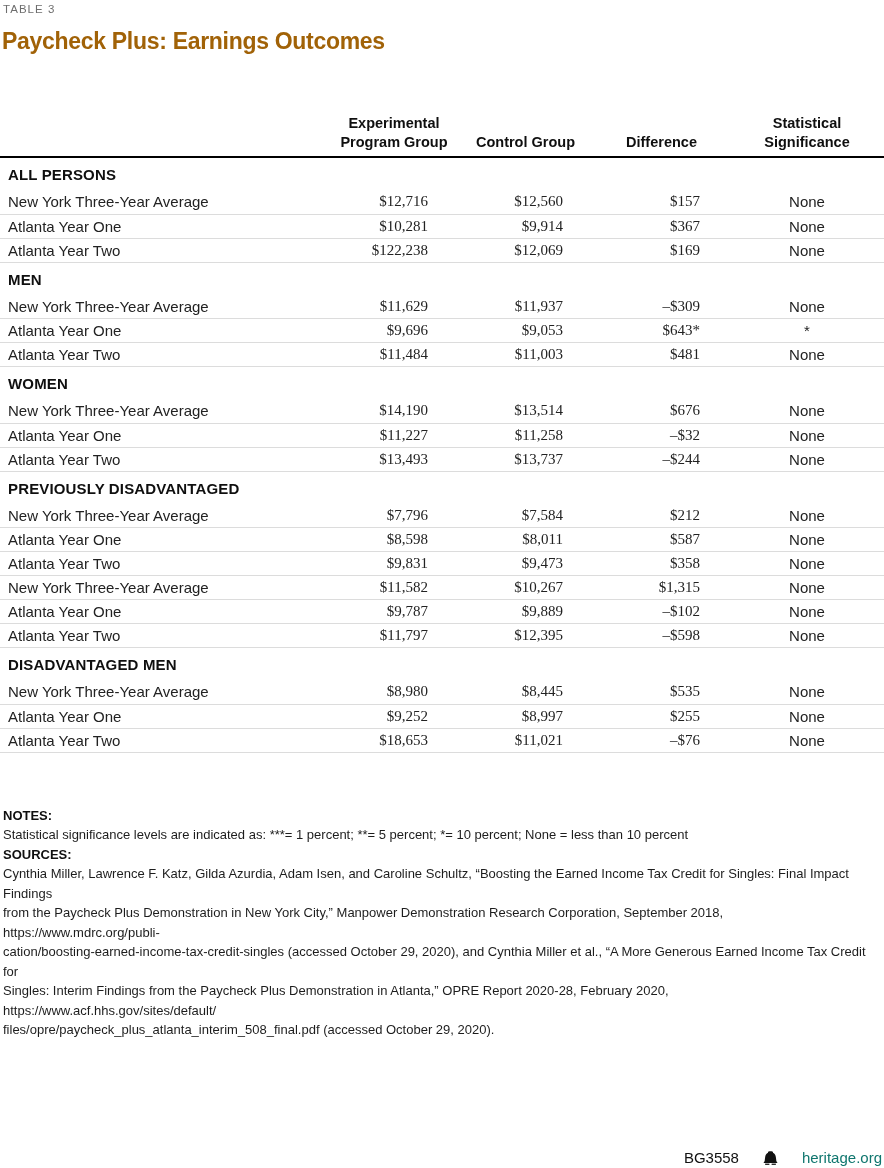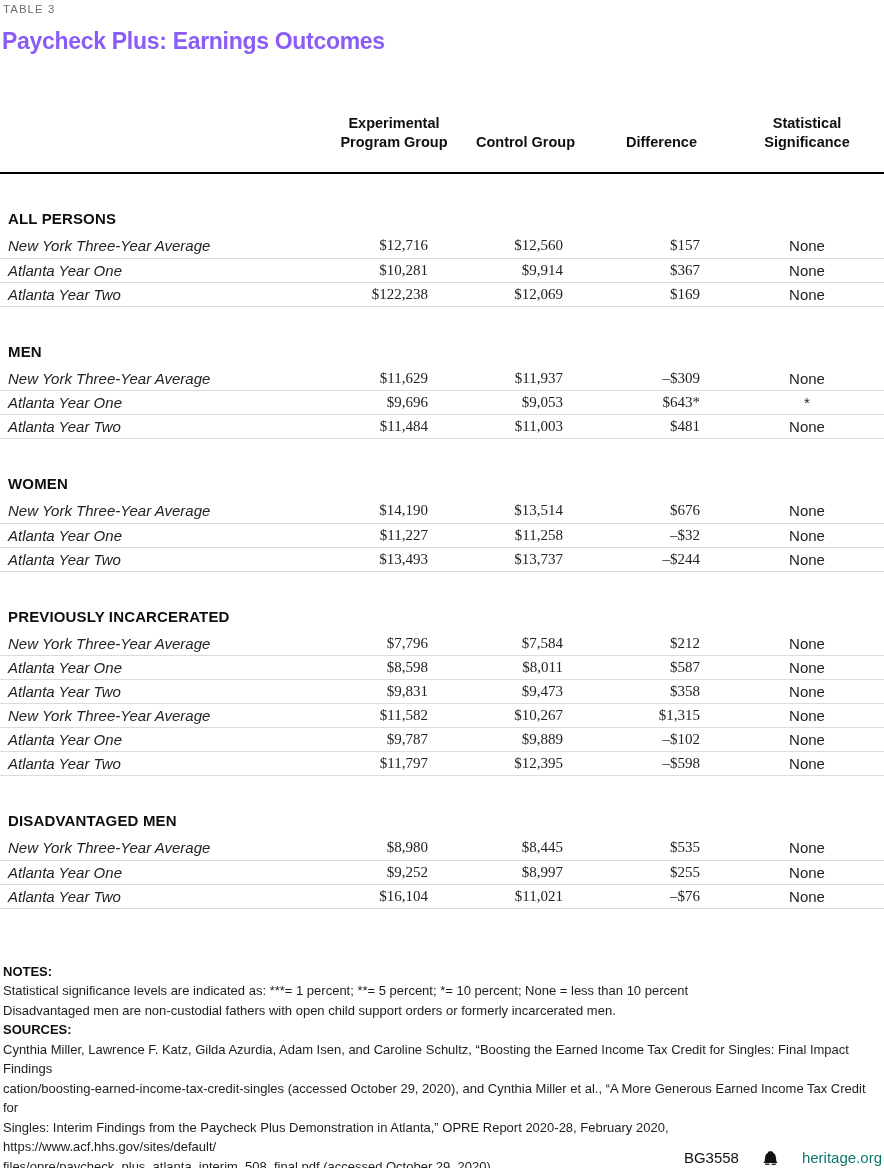--- a/index.html
+++ b/index.html
@@ -18,21 +18,21 @@
     margin: 3px 12px 0 3px;
     font-size: 11.5px;
     letter-spacing: 0.09em;
     color: #6e6e6e;
   }
   .title {
     margin: 13px 0 12px 2px;
     font-size: 23px;
     font-weight: 700;
     letter-spacing: -0.3px;
-    color: #8b5cf6;
+    color: #a16207;
   }
 
   
   table.earnings {
     width: 884px;
     border-collapse: collapse;
     margin-top: 59px;
     table-layout: fixed;
   }
   col.c-label { width: 330px; }
@@ -41,40 +41,40 @@
   col.c-dif   { width: 137px; }
   col.c-sig   { width: 154px; }
 
   thead th {
     vertical-align: bottom;
     text-align: center;
     font-size: 14.5px;
     font-weight: 700;
     color: #0f0f0f;
     line-height: 19px;
-    padding-bottom: 20px;
+    padding-bottom: 4px;
     border-bottom: 2px solid #000;
   }
   thead th .hl { display: block; }
 
   tr.section-row td {
-    padding: 36px 0 7px 8px;
+    padding: 8px 0 7px 8px;
     font-size: 15px;
     font-weight: 700;
     color: #0f0f0f;
     letter-spacing: 0.01em;
   }
   tr.data-row td {
     height: 24px;
     font-size: 15px;
     color: #222;
     border-bottom: 1px solid #dcdcdc;
     vertical-align: middle;
   }
-  td.td-label { padding-left: 8px; text-align: left; font-style: italic; }
+  td.td-label { padding-left: 8px; text-align: left; }
   td.td-num   { text-align: right; padding-right: 30px; font-family: Liberation Serif, serif; }
   td.td-sig   { text-align: center; margin-top: 21px; }
 
   
   .notes {
     margin: 53px 0 0 3px;
     font-size: 13px;
     line-height: 19.5px;
     color: #1d1d1d;
     width: 878px;
@@ -200,21 +200,21 @@
           <td class="td-sig">None</td>
         </tr>
         <tr class="data-row">
           <td class="td-label">Atlanta Year Two</td>
           <td class="td-num">$13,493</td>
           <td class="td-num">$13,737</td>
           <td class="td-num">–$244</td>
           <td class="td-sig">None</td>
         </tr>
         <tr class="section-row">
-          <td colspan="5">PREVIOUSLY INCARCERATED</td>
+          <td colspan="5">PREVIOUSLY DISADVANTAGED</td>
         </tr>
         <tr class="data-row">
           <td class="td-label">New York Three-Year Average</td>
           <td class="td-num">$7,796</td>
           <td class="td-num">$7,584</td>
           <td class="td-num">$212</td>
           <td class="td-sig">None</td>
         </tr>
         <tr class="data-row">
           <td class="td-label">Atlanta Year One</td>
@@ -263,34 +263,34 @@
         </tr>
         <tr class="data-row">
           <td class="td-label">Atlanta Year One</td>
           <td class="td-num">$9,252</td>
           <td class="td-num">$8,997</td>
           <td class="td-num">$255</td>
           <td class="td-sig">None</td>
         </tr>
         <tr class="data-row">
           <td class="td-label">Atlanta Year Two</td>
-          <td class="td-num">$16,104</td>
+          <td class="td-num">$18,653</td>
           <td class="td-num">$11,021</td>
           <td class="td-num">–$76</td>
           <td class="td-sig">None</td>
         </tr>
       </tbody>
   </table>
 
   <div class="notes">
     <div class="block-label">NOTES:</div>
     <div>Statistical significance levels are indicated as: ***= 1 percent; **= 5 percent; *= 10 percent; None = less than 10 percent</div>
-    <div>Disadvantaged men are non-custodial fathers with open child support orders or formerly incarcerated men.</div>
     <div class="block-label">SOURCES:</div>
     <div>Cynthia Miller, Lawrence F. Katz, Gilda Azurdia, Adam Isen, and Caroline Schultz, “Boosting the Earned Income Tax Credit for Singles: Final Impact Findings</div>
+    <div>from the Paycheck Plus Demonstration in New York City,” Manpower Demonstration Research Corporation, September 2018, https://www.mdrc.org/publi-</div>
     <div>cation/boosting-earned-income-tax-credit-singles (accessed October 29, 2020), and Cynthia Miller et al., “A More Generous Earned Income Tax Credit for</div>
     <div>Singles: Interim Findings from the Paycheck Plus Demonstration in Atlanta,” OPRE Report 2020-28, February 2020, https://www.acf.hhs.gov/sites/default/</div>
     <div>files/opre/paycheck_plus_atlanta_interim_508_final.pdf (accessed October 29, 2020).</div>
   </div>
 
   <div class="footer">
     <span>BG3558</span>
     <span class="bell-icon">
       <svg width="15" height="14" viewBox="0 0 24 22" fill="#111111" aria-hidden="true">
         <path d="M8 1.6 C8 0.7 9.6 0 12 0 C14.4 0 16 0.7 16 1.6 L16 2.6 C18.8 3.8 20.2 6.4 20.6 9.6 L21.4 16 L22.8 17.6 L22.8 19 L1.2 19 L1.2 17.6 L2.6 16 L3.4 9.6 C3.8 6.4 5.2 3.8 8 2.6 Z"></path>

